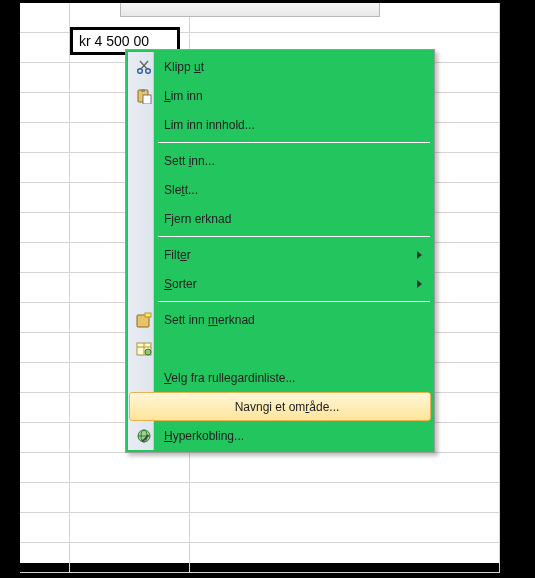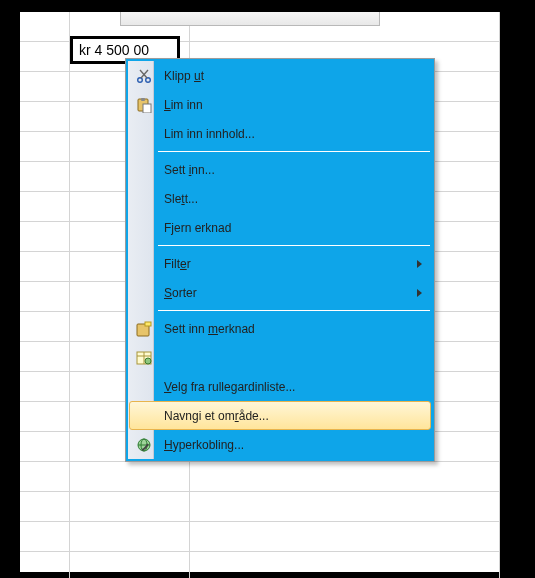--- a/index.html
+++ b/index.html
@@ -8,21 +8,21 @@
     font-family: "Segoe UI", Tahoma, sans-serif;
     font-size: 12px;
     width: 535px;
     height: 578px;
     position: relative;
     overflow: hidden;
   }
   .shadow-frame {
     position: absolute;
     left: 20px;
-    top: 12px;
+    top: 3px;
     width: 480px;
     height: 560px;
     background: #fff;
     box-shadow: 0 8px 24px rgba(0,0,0,.55);
   }
   
   .sheet {
     position: absolute;
     inset: 0;
     background: #fff;
@@ -65,21 +65,21 @@
     display: flex;
     align-items: center;
     white-space: nowrap;
   }
 
   .context-menu {
     position: absolute;
     left: 105px;
     top: 46px;
     width: 310px;
-    background: #0ea5e9;
+    background: #22c55e;
     border: 1px solid #9b9b9b;
     box-shadow: 3px 3px 4px rgba(0,0,0,.25);
     padding: 2px;
   }
   .icon-col {
     position: absolute;
     left: 2px;
     top: 2px;
     bottom: 2px;
     width: 26px;
@@ -119,20 +119,21 @@
     top: 50%;
     transform: translateY(-50%);
     width: 0; height: 0;
     border-top: 4px solid transparent;
     border-bottom: 4px solid transparent;
     border-left: 5px solid #333;
   }
   .menu-item.highlight {
     background: linear-gradient(#fff6d7,#ffe59b);
     border: 1px solid #e8b44d;
+    justify-content: center;
   }
   .menu-sep {
     height: 1px;
     margin: 3px 2px 3px 30px;
     background: #c9c9c9;
     border-bottom: 1px solid #fff;
   }
   u.ak { text-decoration: underline; }
 </style>
 </head>

